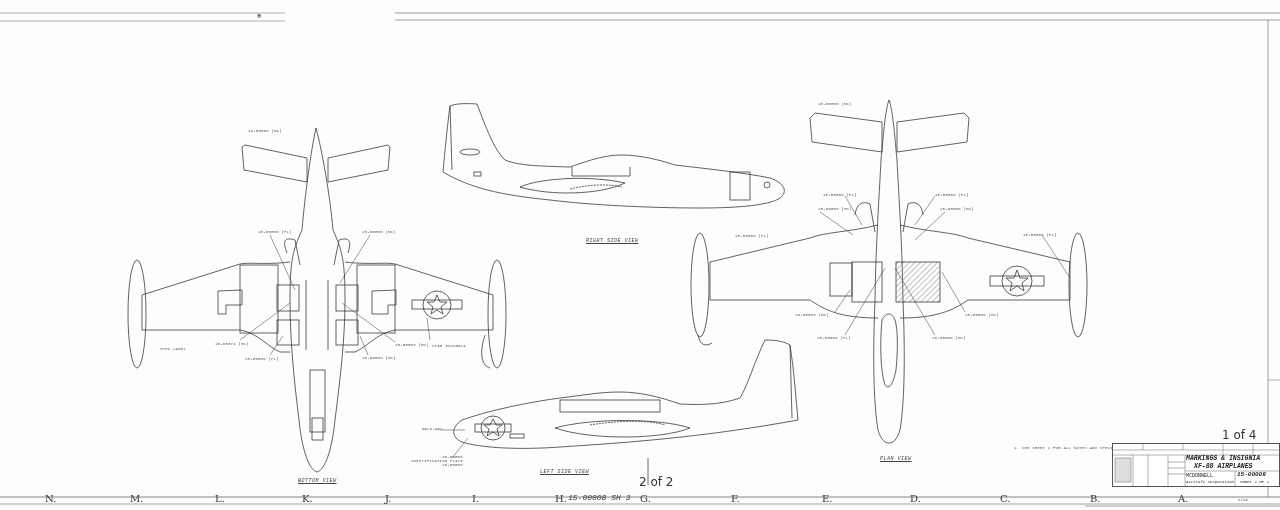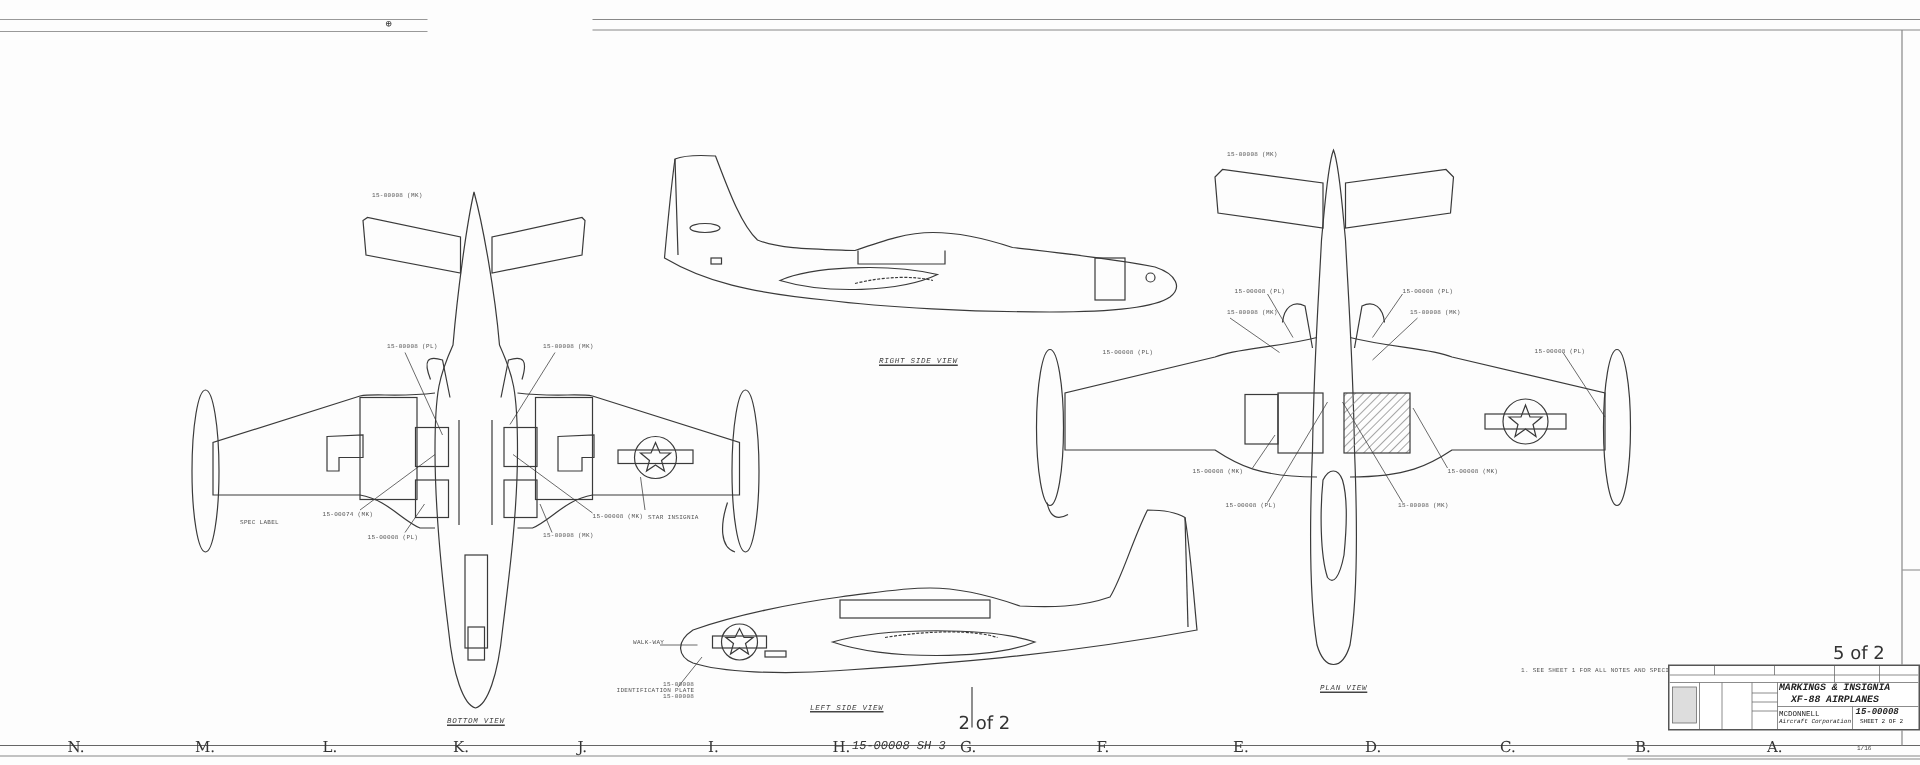--- a/index.html
+++ b/index.html
@@ -183,21 +183,21 @@
 <span class="lbl" style="left:1023px;top:233px;">15-00008 (PL)</span>
 
 <span class="lbl" style="left:422px;top:427px;">WALK-WAY</span>
 <span class="lbl" style="left:442px;top:455px;">15-00008</span>
 <span class="lbl" style="left:411px;top:459px;">IDENTIFICATION PLATE</span>
 <span class="lbl" style="left:442px;top:463px;">15-00008</span>
 
 <span class="lbl" style="left:1014px;top:446px;">1. SEE SHEET 1 FOR ALL NOTES AND SPECIFICATIONS.</span>
 
 <span class="handnote" style="left:639px;top:475px;">2 of 2</span>
-<span class="handnote" style="left:1222px;top:428px;">5 of 2</span>
+<span class="handnote" style="left:1222px;top:428px;">1 of 4</span>
 
 <span class="zone" style="left:45px;">N.</span>
 <span class="zone" style="left:130px;">M.</span>
 <span class="zone" style="left:215px;">L.</span>
 <span class="zone" style="left:302px;">K.</span>
 <span class="zone" style="left:385px;">J.</span>
 <span class="zone" style="left:472px;">I.</span>
 <span class="zone" style="left:555px;">H.</span>
 <span class="dwgno" style="left:568px;font-family:Liberation Mono, monospace;">15-00008 SH 3</span>
 <span class="zone" style="left:640px;">G.</span>

